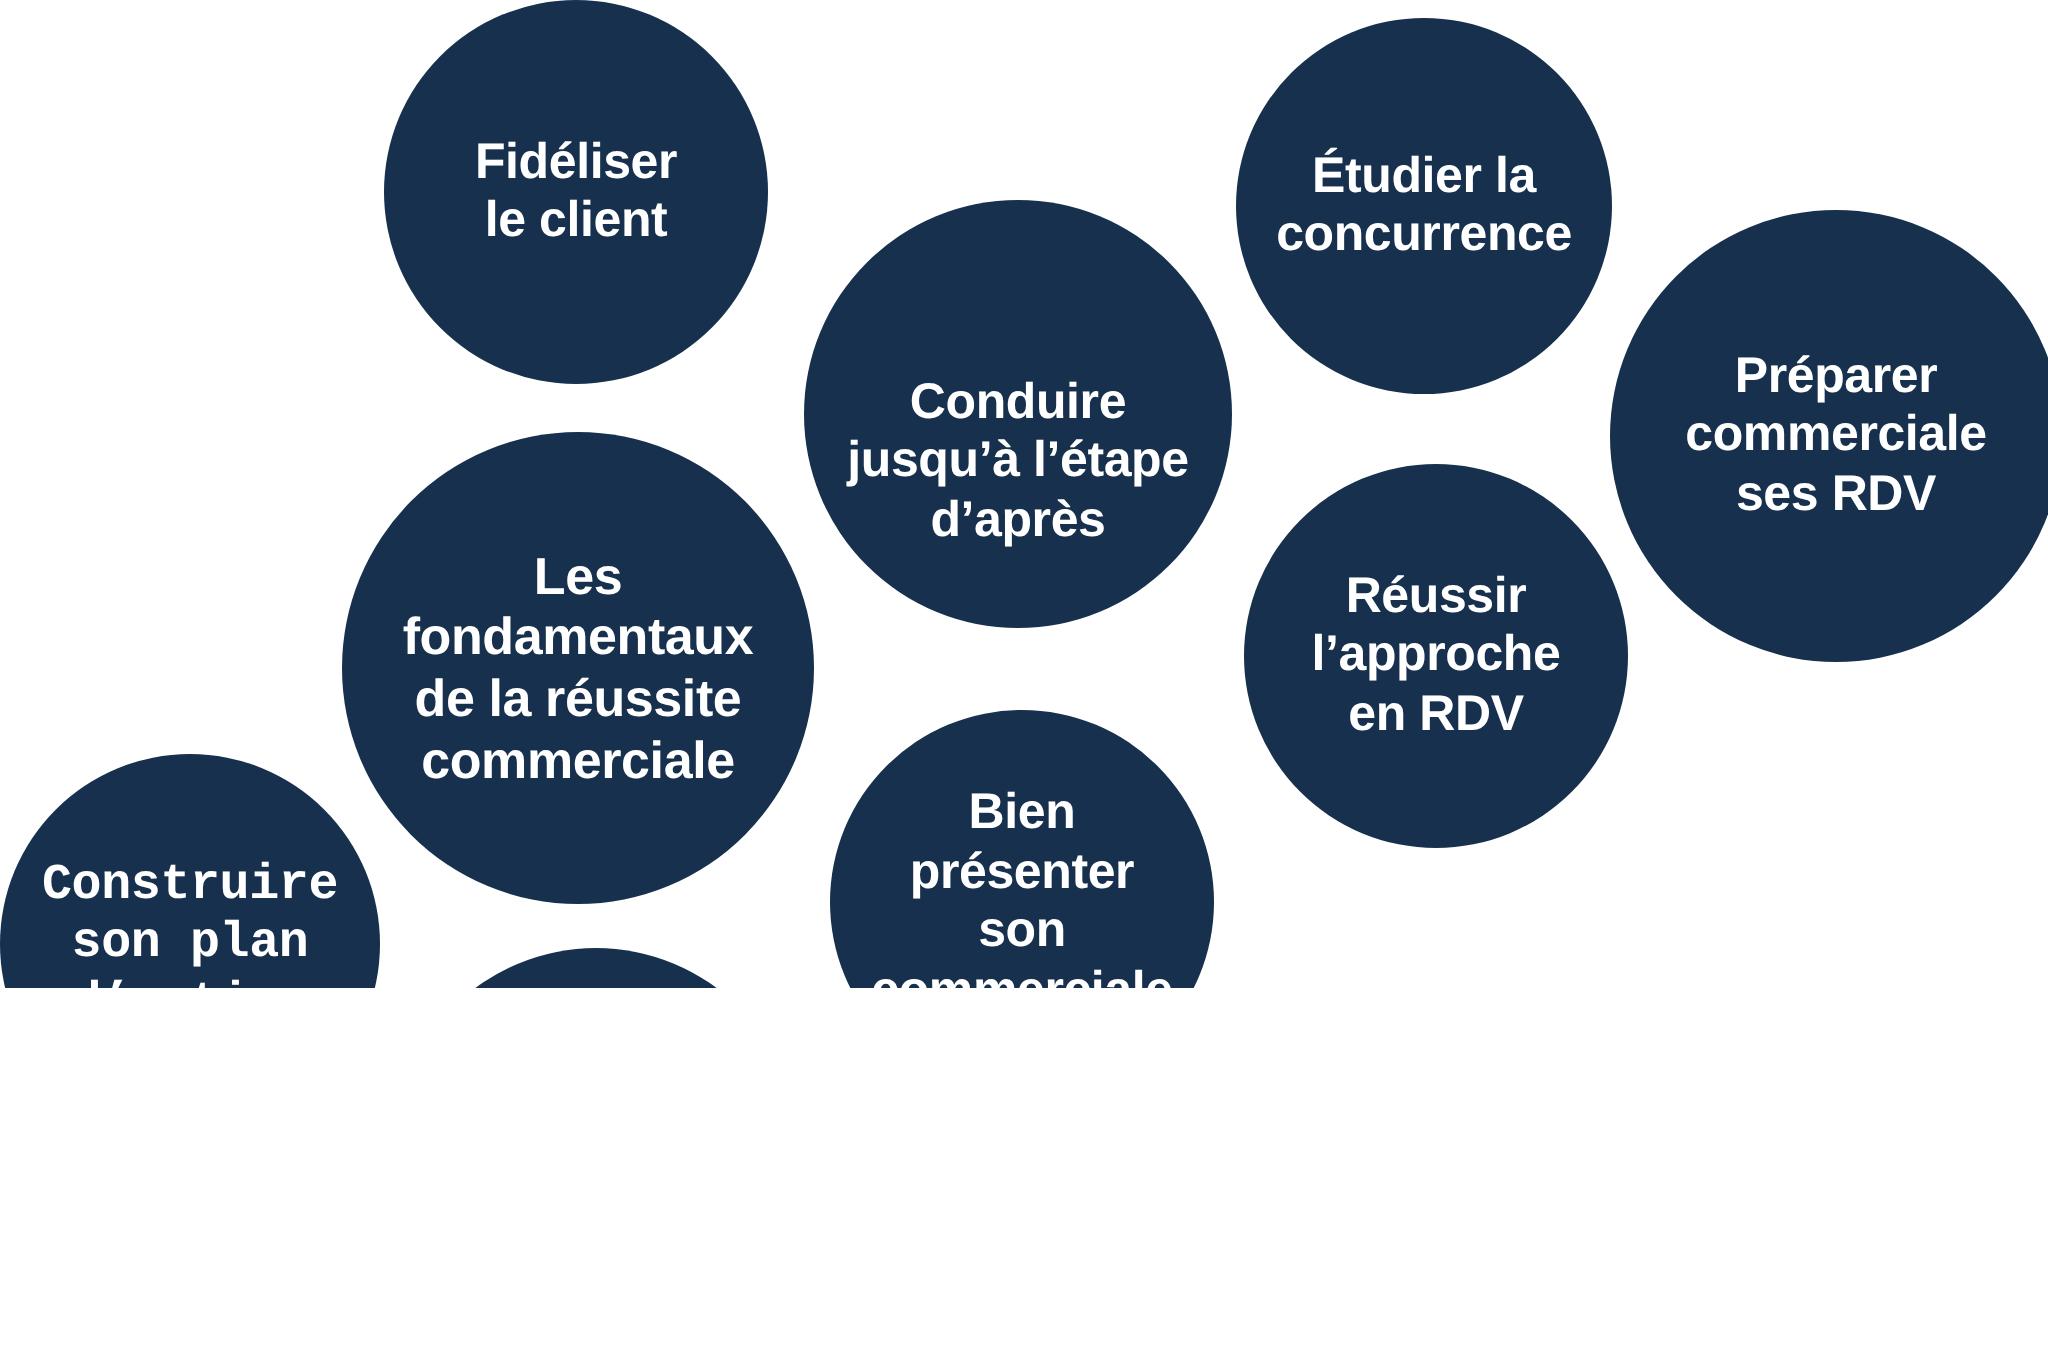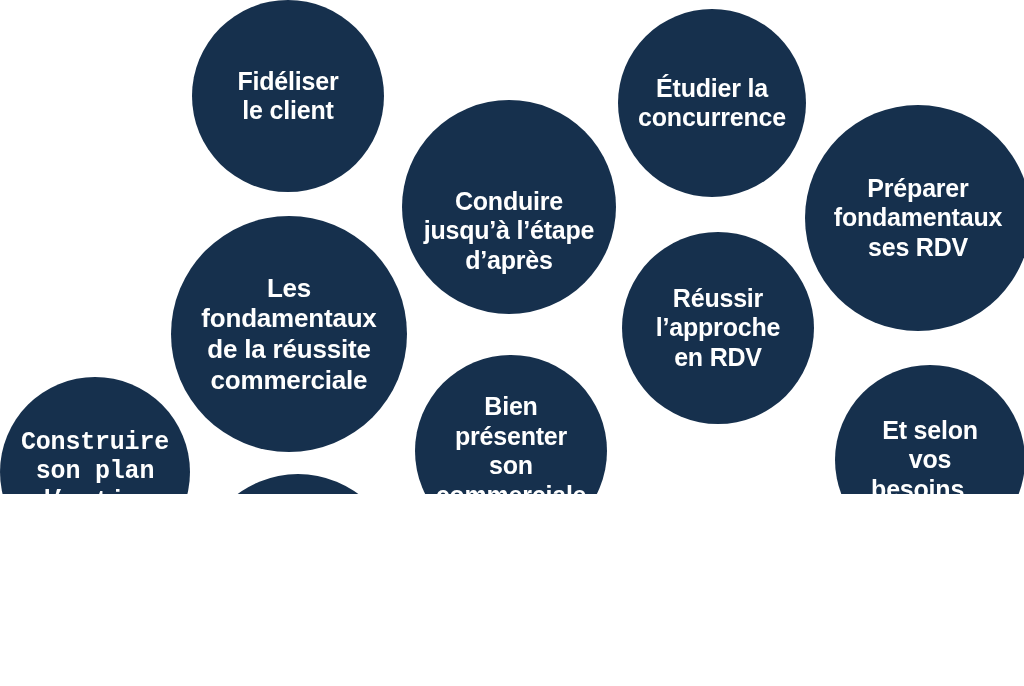--- a/index.html
+++ b/index.html
@@ -48,21 +48,21 @@
       <span class="bubble-label" style="font-size: 25px; color: rgb(255, 255, 255);">Étudier la
 concurrence</span>
     </div>
     <div class="bubble" style="left: 402px; top: 100px; width: 214px; height: 214px; background: rgb(22, 48, 77);">
       <span class="bubble-label" style="font-size: 25px; color: rgb(255, 255, 255); margin-top: 48px;">Conduire
 jusqu’à l’étape
 d’après</span>
     </div>
     <div class="bubble" style="left: 805px; top: 105px; width: 226px; height: 226px; background: rgb(22, 48, 77);">
       <span class="bubble-label" style="font-size: 25px; color: rgb(255, 255, 255);">Préparer
-fondamentaux
+commerciale
 ses RDV</span>
     </div>
     <div class="bubble" style="left: 171px; top: 216px; width: 236px; height: 236px; background: rgb(22, 48, 77);">
       <span class="bubble-label" style="font-size: 26px; color: rgb(255, 255, 255);">Les
 fondamentaux
 de la réussite
 commerciale</span>
     </div>
     <div class="bubble" style="left: 622px; top: 232px; width: 192px; height: 192px; background: rgb(22, 48, 77);">
       <span class="bubble-label" style="font-size: 25px; color: rgb(255, 255, 255);">Réussir
@@ -73,21 +73,16 @@
       <span class="bubble-label" style="font-size: 25px; color: rgb(255, 255, 255);">Bien
 présenter
 son
 commerciale</span>
     </div>
     <div class="bubble" style="left: 0px; top: 377px; width: 190px; height: 190px; background: rgb(22, 48, 77); font-family: Liberation Mono, monospace;">
       <span class="bubble-label" style="font-size: 25px; color: rgb(255, 255, 255);">Construire
 son plan
 d’action</span>
     </div>
-    <div class="bubble" style="left: 835px; top: 365px; width: 190px; height: 190px; background: rgb(22, 48, 77);">
-      <span class="bubble-label" style="font-size: 25px; color: rgb(255, 255, 255);">Et selon
-vos
-besoins…</span>
-    </div>
     <div class="bubble" style="left: 197px; top: 474px; width: 202px; height: 202px; background: rgb(22, 48, 77);">
       <span class="bubble-label" style="font-size: 25px; color: rgb(255, 255, 255); text-decoration: underline;">Closing !</span>
     </div>
   </div>
 
 </body></html>

